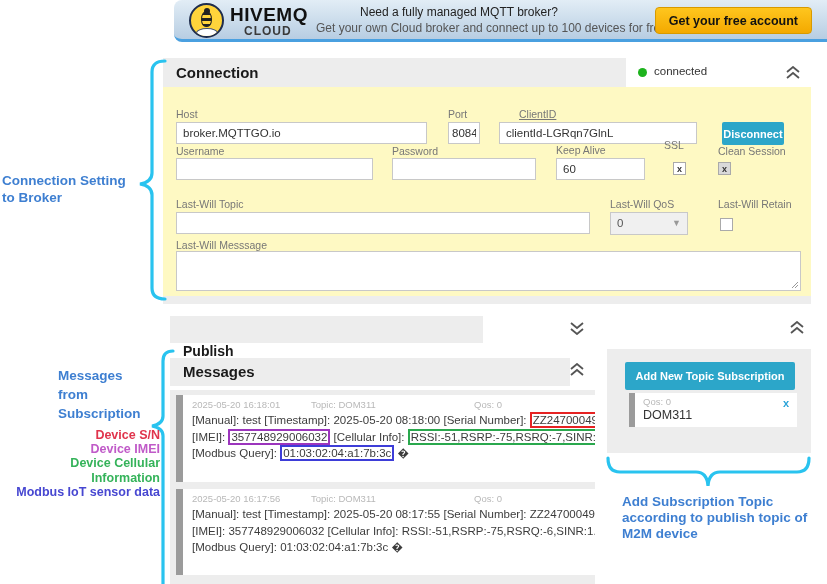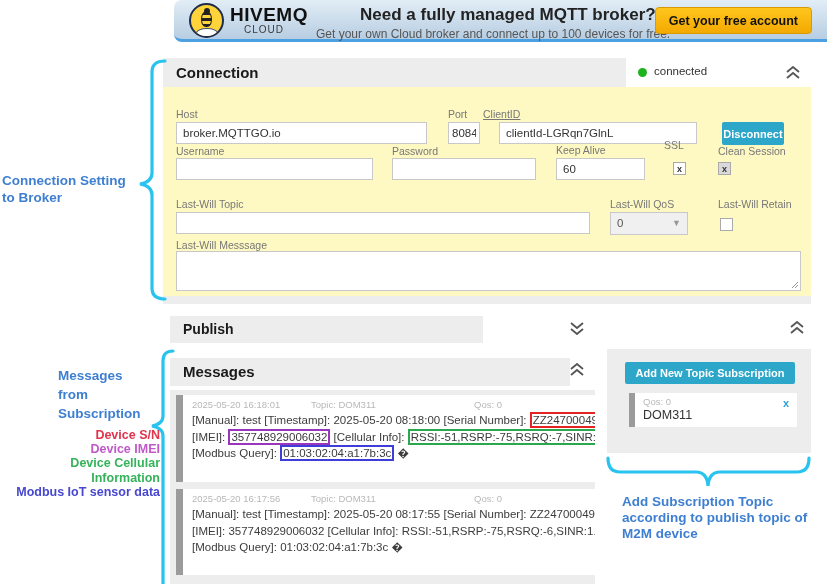--- a/index.html
+++ b/index.html
@@ -12,23 +12,23 @@
             border-bottom:3px solid #4aa0e0;border-radius:8px; }
   .logo-circle { position:absolute; left:15px; top:3px; width:35px; height:35px; border-radius:50%;
                  background:#ffd43b; border:2px solid #1f2d4d; overflow:hidden; }
   .bee-body { position:absolute; left:10px; top:6px; width:11px; height:16px; border-radius:50% 50% 45% 45%;
               background:repeating-linear-gradient(180deg,#222 0 3px,#ffd43b 3px 6px); border:1px solid #222; }
   .bee-head { position:absolute; left:13px; top:3px; width:6px; height:6px; border-radius:50%; background:#222; }
   .cloud { position:absolute; left:5px; bottom:-2px; width:22px; height:10px; border-radius:50%;
            background:#fff; border:1px solid #44526e; }
   .brand-text { position:absolute; left:56px; top:5px; }
   .brand { font-size:19px; font-weight:bold; letter-spacing:0.5px; color:#111; line-height:19px; }
-  .brand-sub { font-size:10px; font-weight:normal; color:#3a3a3a; letter-spacing:1px; margin-left:14px; }
+  .brand-sub { font-size:12px; font-weight:bold; color:#3a3a3a; letter-spacing:1px; margin-left:14px; }
   .banner-copy { position:absolute; left:142px; top:5px; }
-  .headline { font-size:17px; font-weight:bold; color:#222;padding-left:44px; }
+  .headline { font-size:12px; font-weight:normal; color:#222;padding-left:44px; }
   .subheadline { font-size:12px; color:#555; margin-top:2px; }
   .cta { position:absolute; right:26px; top:7px; height:27px; padding:0 13px;
          background:linear-gradient(180deg,#ffc61e,#f3a900); border:1px solid #d89a00; border-radius:4px;
          font-family:"Liberation Sans",sans-serif; font-size:12.5px; font-weight:bold; color:#111; cursor:pointer; }
 
   
   .conn { position:absolute; left:163px; top:58px; width:648px; height:246px; background:#fef9c3; }
   .conn-titlebar { position:absolute; left:0; top:0; width:463px; height:29px; background:#ededed; }
   .sec-title { font-size:15px; font-weight:bold; color:#1a1a1a; line-height:29px; padding-left:13px; }
   .conn-status { position:absolute; left:463px; top:0; right:0; height:29px; background:#fff; }
@@ -115,21 +115,21 @@
       <span class="status-label">connected</span>
       <svg class="chev" style="right:10px; top:8px;" width="16" height="14">
         <path d="M2 6 L8 1 L14 6 M2 12 L8 7 L14 12" stroke="#555" stroke-width="1.8" fill="none"></path>
       </svg>
     </div>
 
     <div class="fl" style="left:13px; top:50px;">Host</div>
     <input class="fi" style="left: 13px; top: 64px; width: 251px;" value="broker.MQTTGO.io">
     <div class="fl" style="left:285px; top:50px;">Port</div>
     <input class="fi" style="left: 285px; top: 64px; width: 32px; padding: 0px 3px;" value="8084">
-    <div class="fl" style="left:320px; top:50px;text-decoration:underline;">ClientID</div>
+    <div class="fl" style="left:356px; top:50px;text-decoration:underline;">ClientID</div>
     <input class="fi" style="left: 336px; top: 64px; width: 198px;" value="clientId-LGRqn7GlnL">
     <button class="btn-teal" style="left:559px; top:64px; width:62px; height:23px;">Disconnect</button>
 
     <div class="fl" style="left:13px; top:87px;">Username</div>
     <input class="fi" style="left: 13px; top: 100px; width: 197px;" value="">
     <div class="fl" style="left:229px; top:87px;">Password</div>
     <input class="fi" style="left: 229px; top: 100px; width: 144px;" value="">
     <div class="fl" style="left:393px; top:86px;">Keep Alive</div>
     <input class="fi" style="left: 393px; top: 100px; width: 89px;" value="60">
     <div class="fl" style="left:501px; top:81px;">SSL</div>
@@ -150,31 +150,31 @@
     <div class="fl" style="left:13px; top:181px;">Last-Will Messsage</div>
     <textarea class="ta" style="left: 13px; top: 193px; width: 625px; height: 40px;"></textarea>
     <svg class="resize-grip" style="left:627px; top:222px;" width="9" height="9">
       <path d="M8 2 L2 8 M8 5 L5 8" stroke="#999" stroke-width="1" fill="none"></path>
     </svg>
 
     <div class="conn-footer"></div>
   </div>
 
   <div class="bar" style="left:170px; top:316px; width:313px;">
-    <div class="sec-title" style="font-size:14px;">Publish</div>
+    <div class="sec-title" style="font-size:14px;margin-top:22px;">Publish</div>
   </div>
   <svg class="chev" style="left:569px; top:321px;" width="16" height="14">
     <path d="M2 2 L8 7 L14 2 M2 8 L8 13 L14 8" stroke="#555" stroke-width="1.8" fill="none"></path>
   </svg>
 
   <svg class="chev" style="left:789px; top:321px;" width="16" height="14">
     <path d="M2 6 L8 1 L14 6 M2 12 L8 7 L14 12" stroke="#555" stroke-width="1.8" fill="none"></path>
   </svg>
   <div class="sub-panel">
-    <button class="btn-teal" style="left:18px; top:13px; width:170px; height:22px;">Add New Topic Subscription</button>
+    <button class="btn-teal" style="left:18px; top:13px; width:170px; height:28px;">Add New Topic Subscription</button>
     <div class="sub-card">
       <div class="sub-qos">Qos: 0</div>
       <div class="sub-close">x</div>
       <div class="sub-topic">DOM311</div>
     </div>
   </div>
 
   <div class="bar" style="left:170px; top:358px; width:400px; height:28px;">
     <div class="sec-title" style="line-height:28px;">Messages</div>
   </div>

